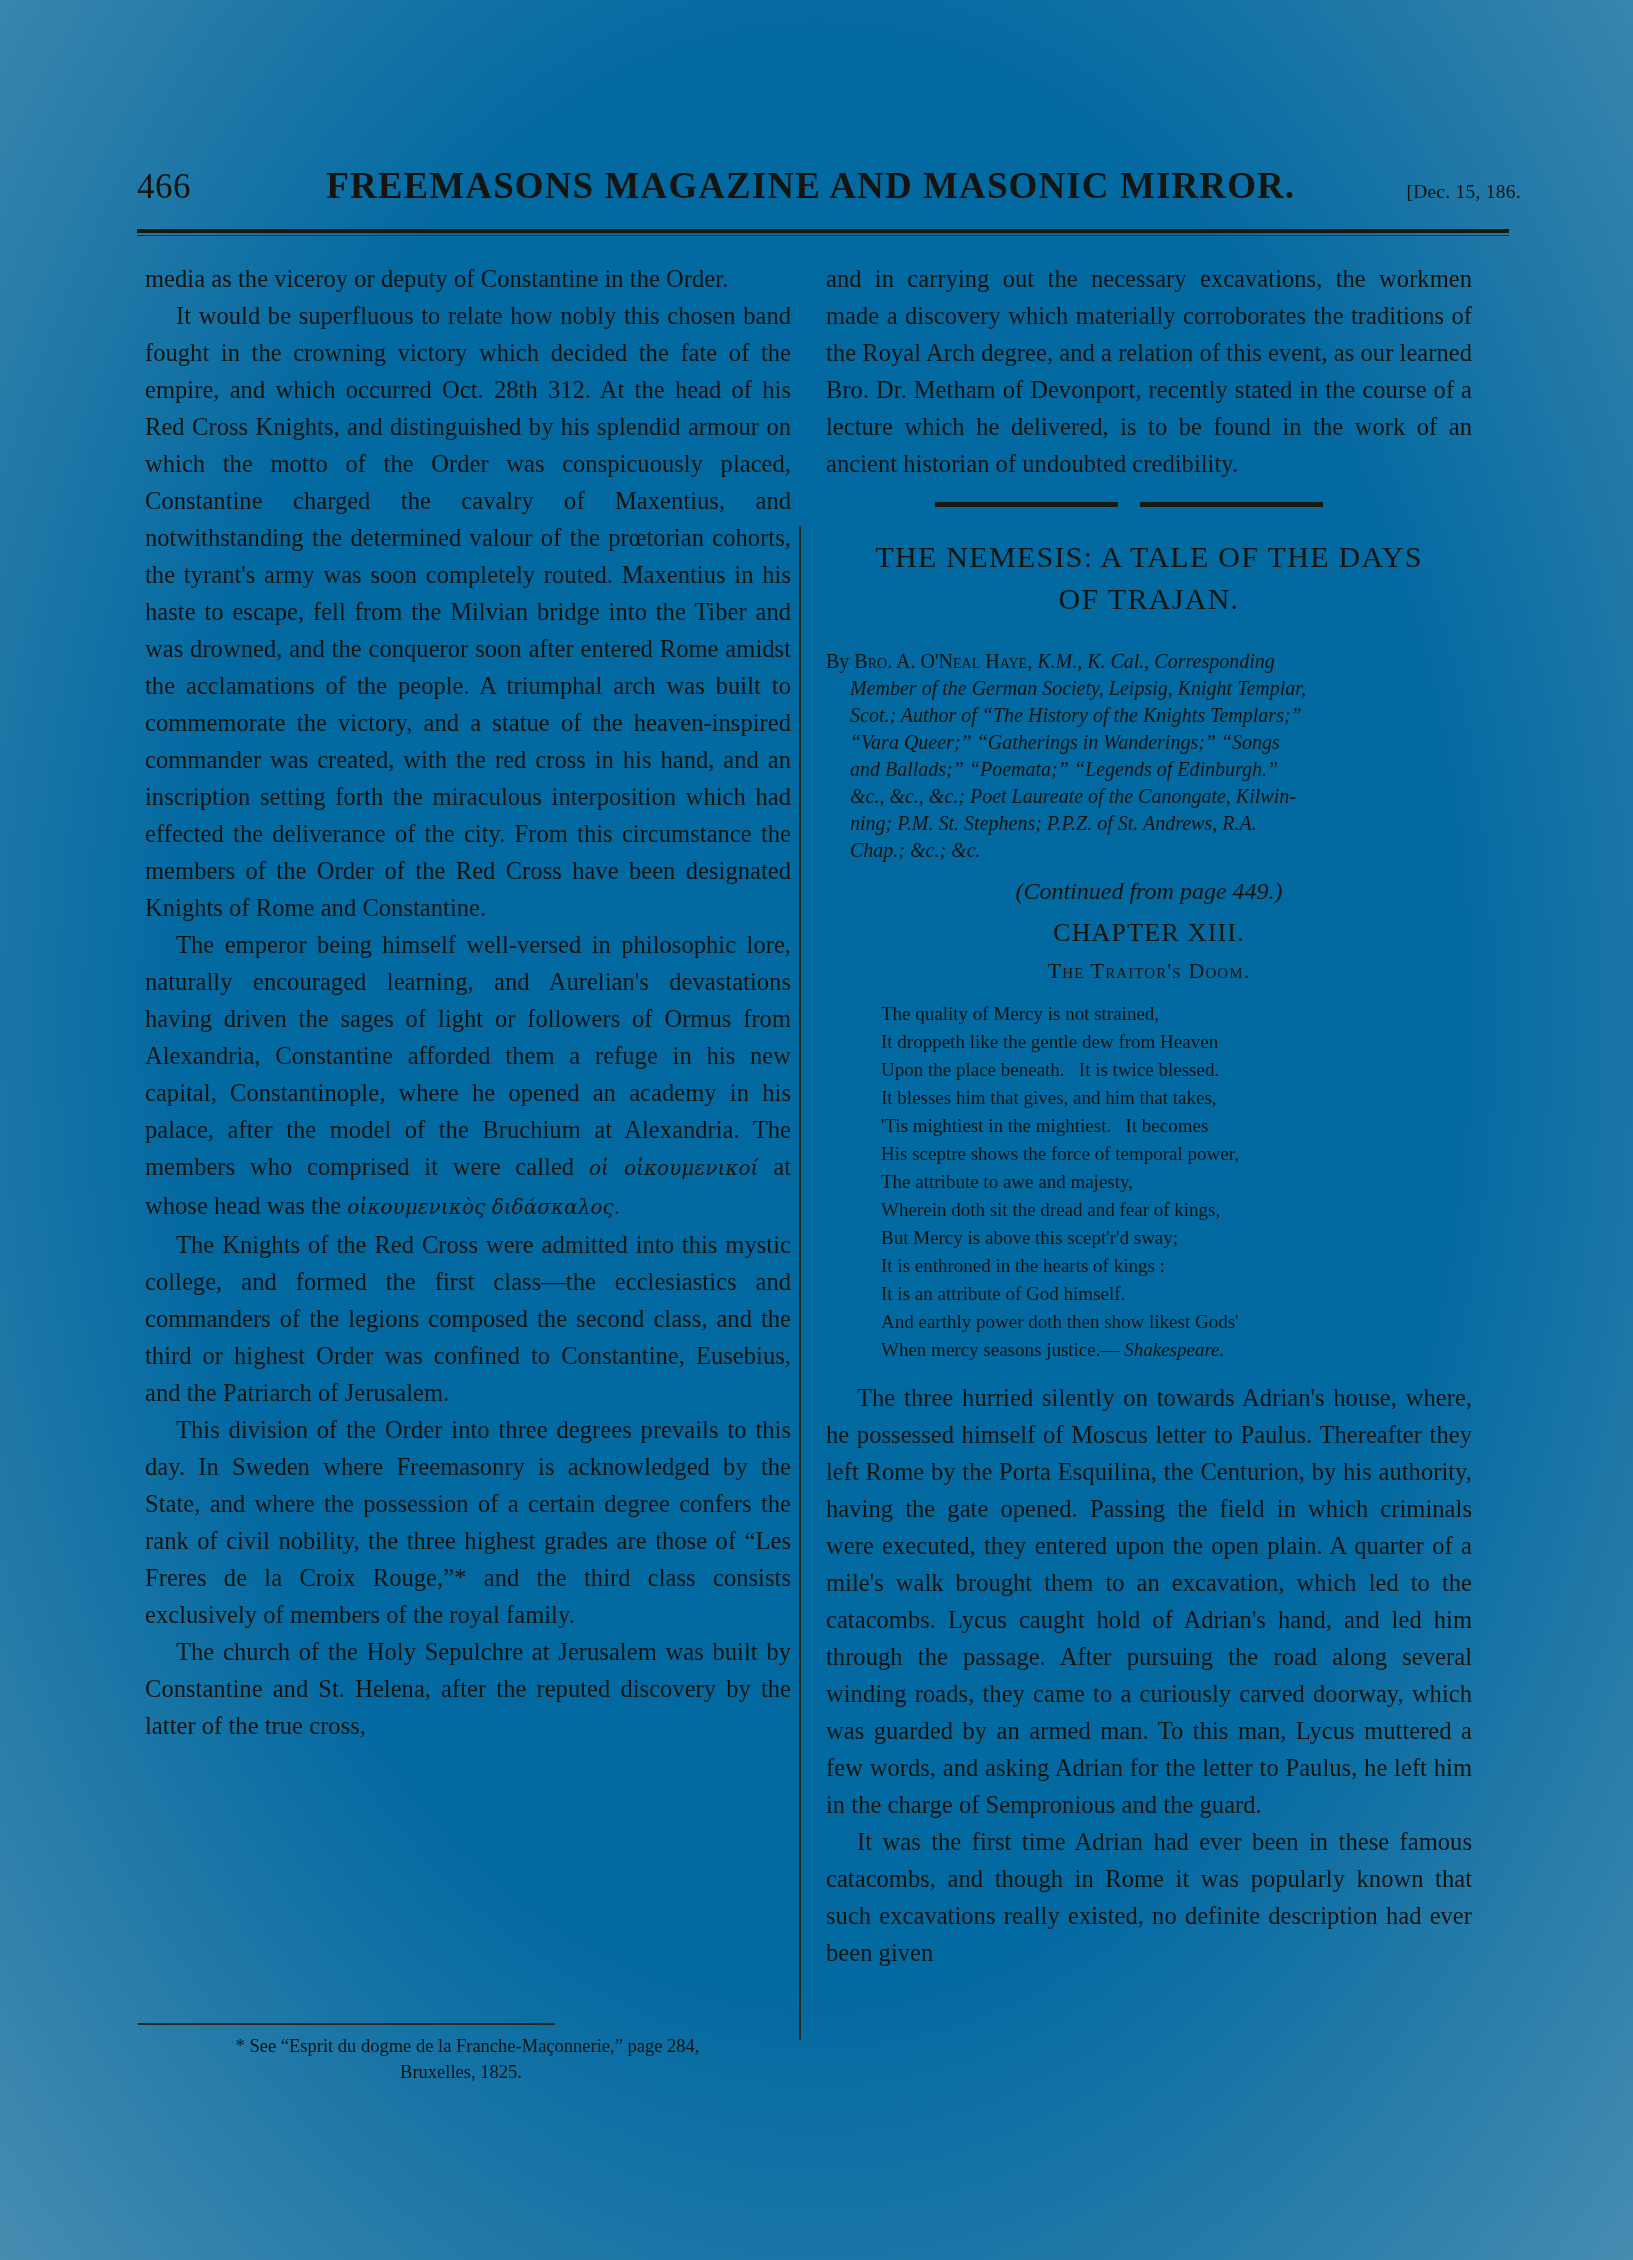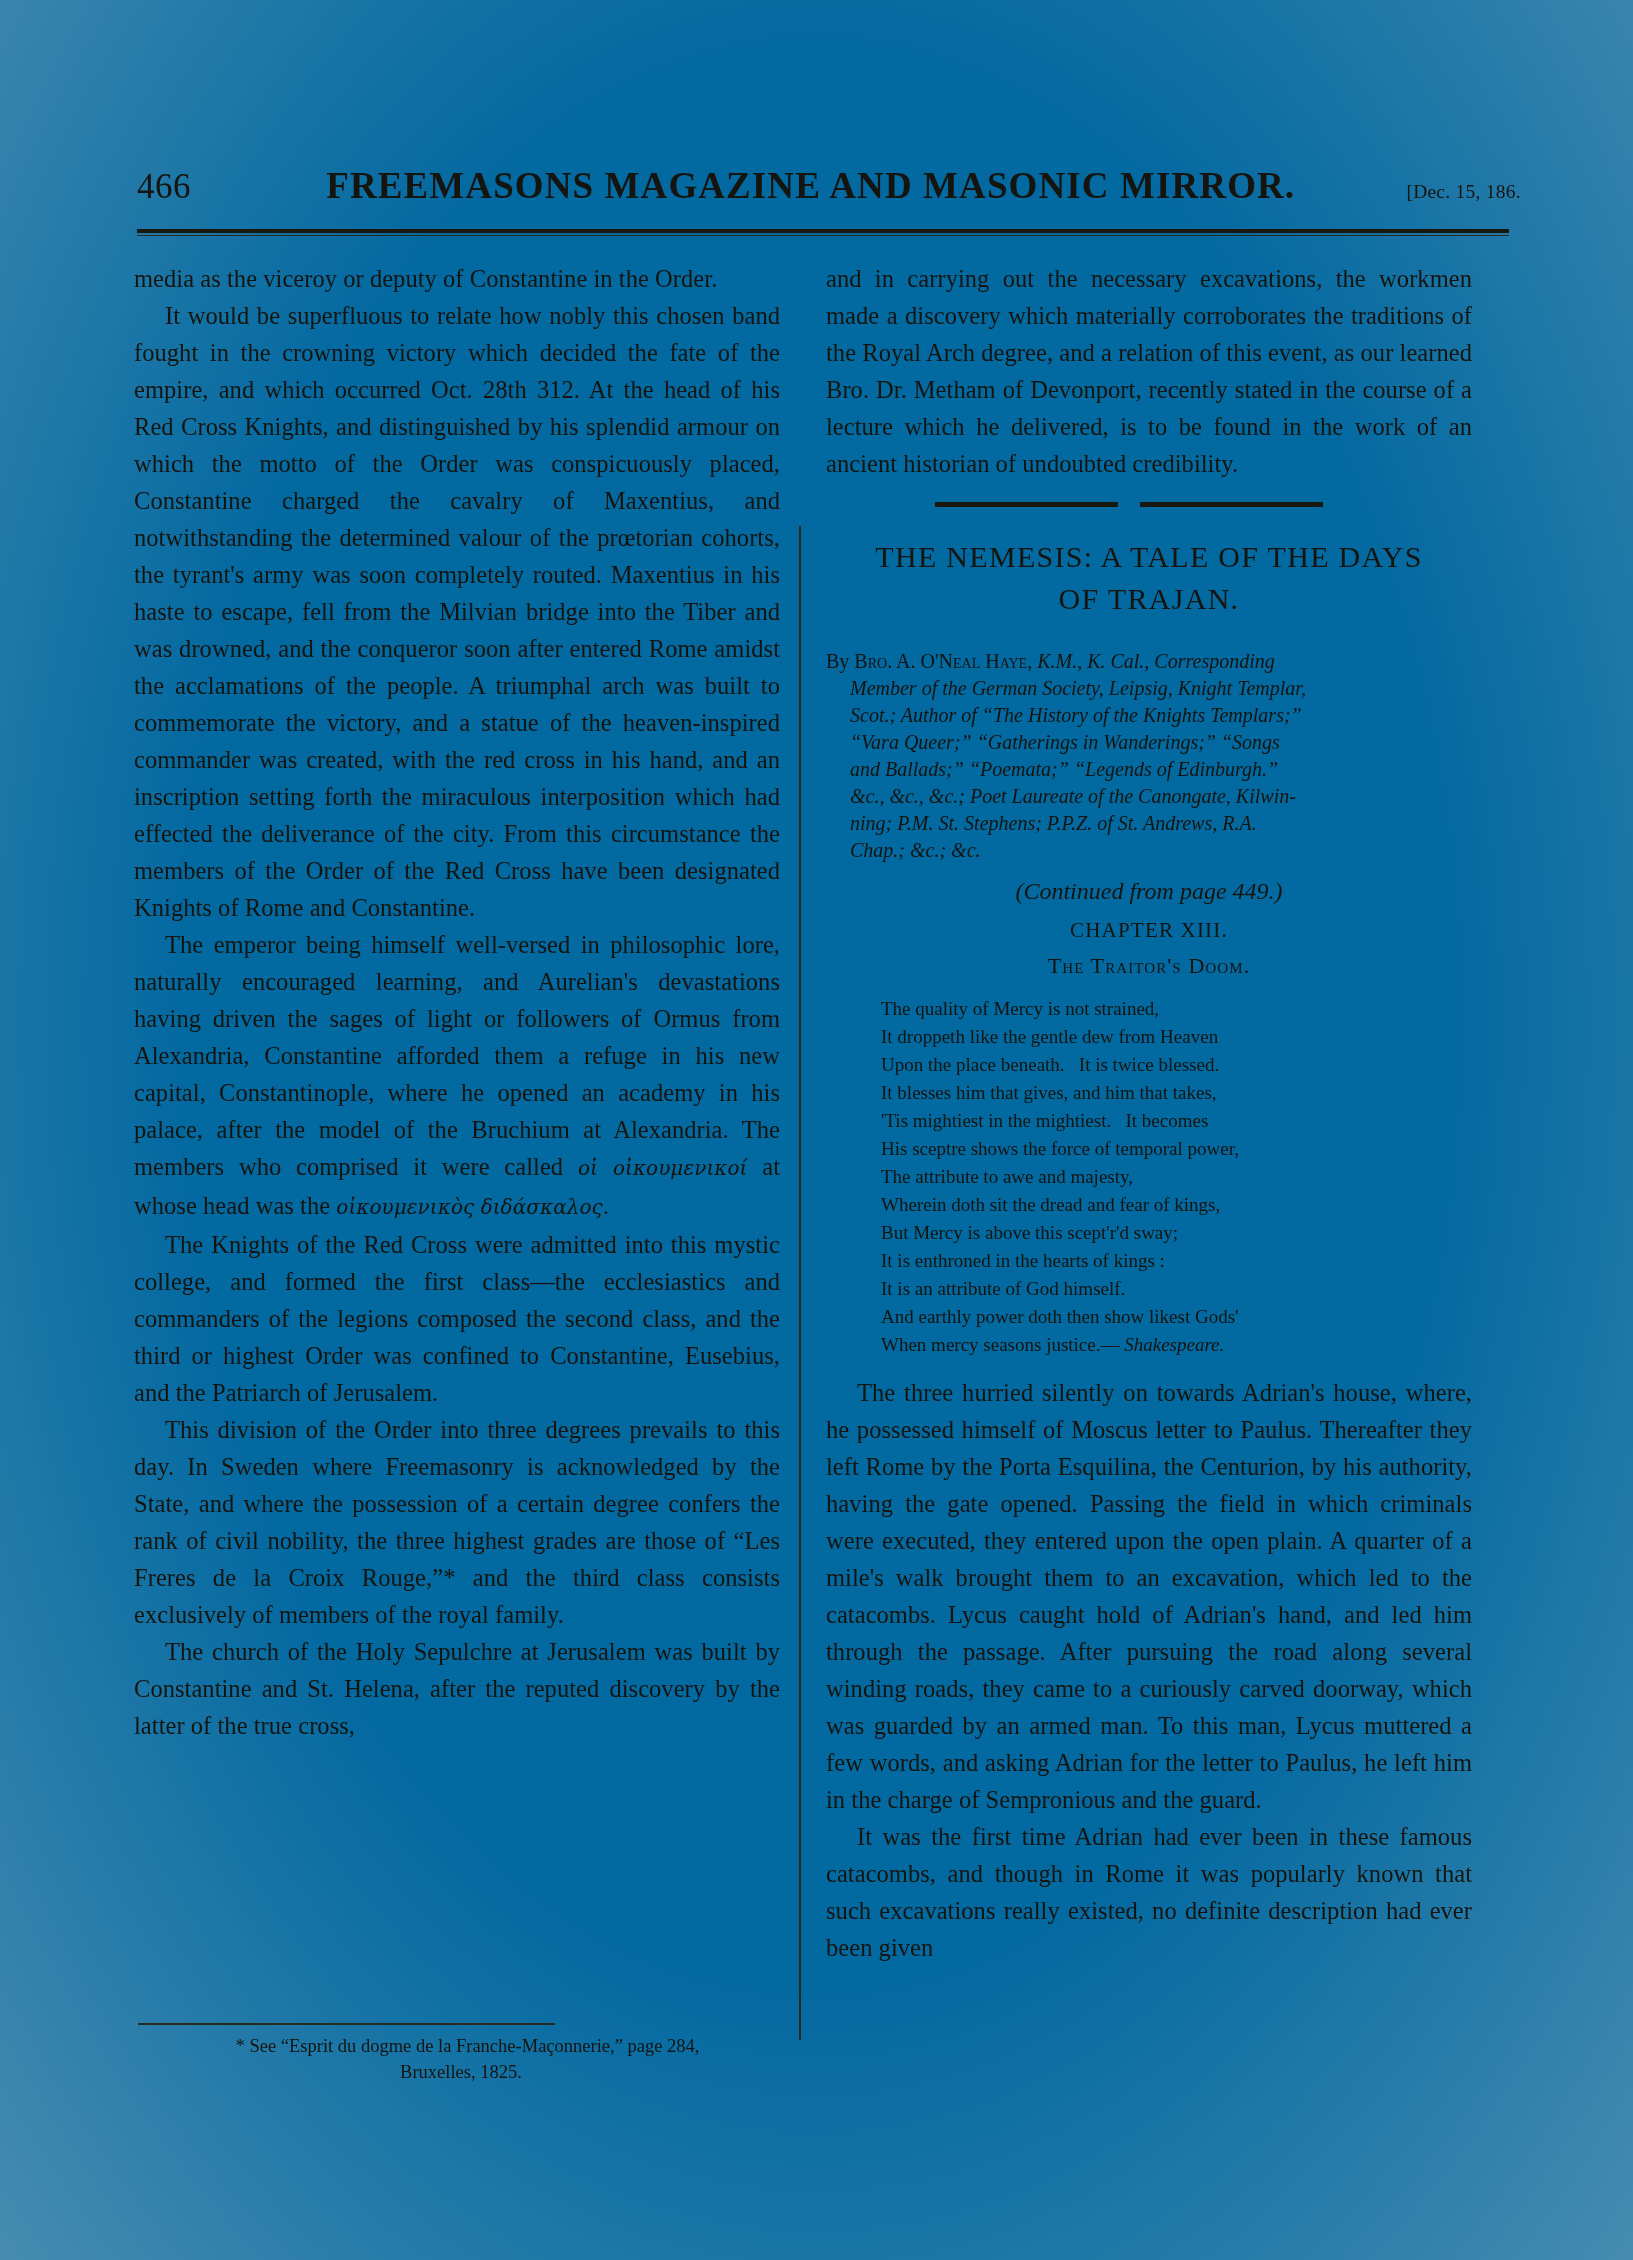--- a/index.html
+++ b/index.html
@@ -78,21 +78,21 @@
     background: #19180f;
   }
   #head-rule .r2 {
     position: absolute; left: 0; top: 5.5px; width: 100%; height: 1.8px;
     background: #2b2a20;
   }
 
   
   #col-left {
     position: absolute;
-    left: 134px;
+    left: 145px;
     top: 260px;
     width: 646px;
   }
   #col-right {
     position: absolute;
     left: 826px;
     top: 260px;
     width: 646px;
   }
   #col-divider {
@@ -168,21 +168,21 @@
     text-indent: 0;
   }
   .continued {
     text-align: center;
     font-style: italic;
     font-size: 24px;
     margin: 14.8px 0 13px 0;
   }
   .chapter {
     text-align: center;
-    font-size: 21px;
+    font-size: 26px;
     letter-spacing: 1.2px;
     margin: 0 0 9.2px 0;
   }
   .chapter-sub {
     text-align: center;
     font-size: 22px;
     letter-spacing: 1.1px;
     font-variant: small-caps;
     margin: 0 0 16.6px 0;
   }

